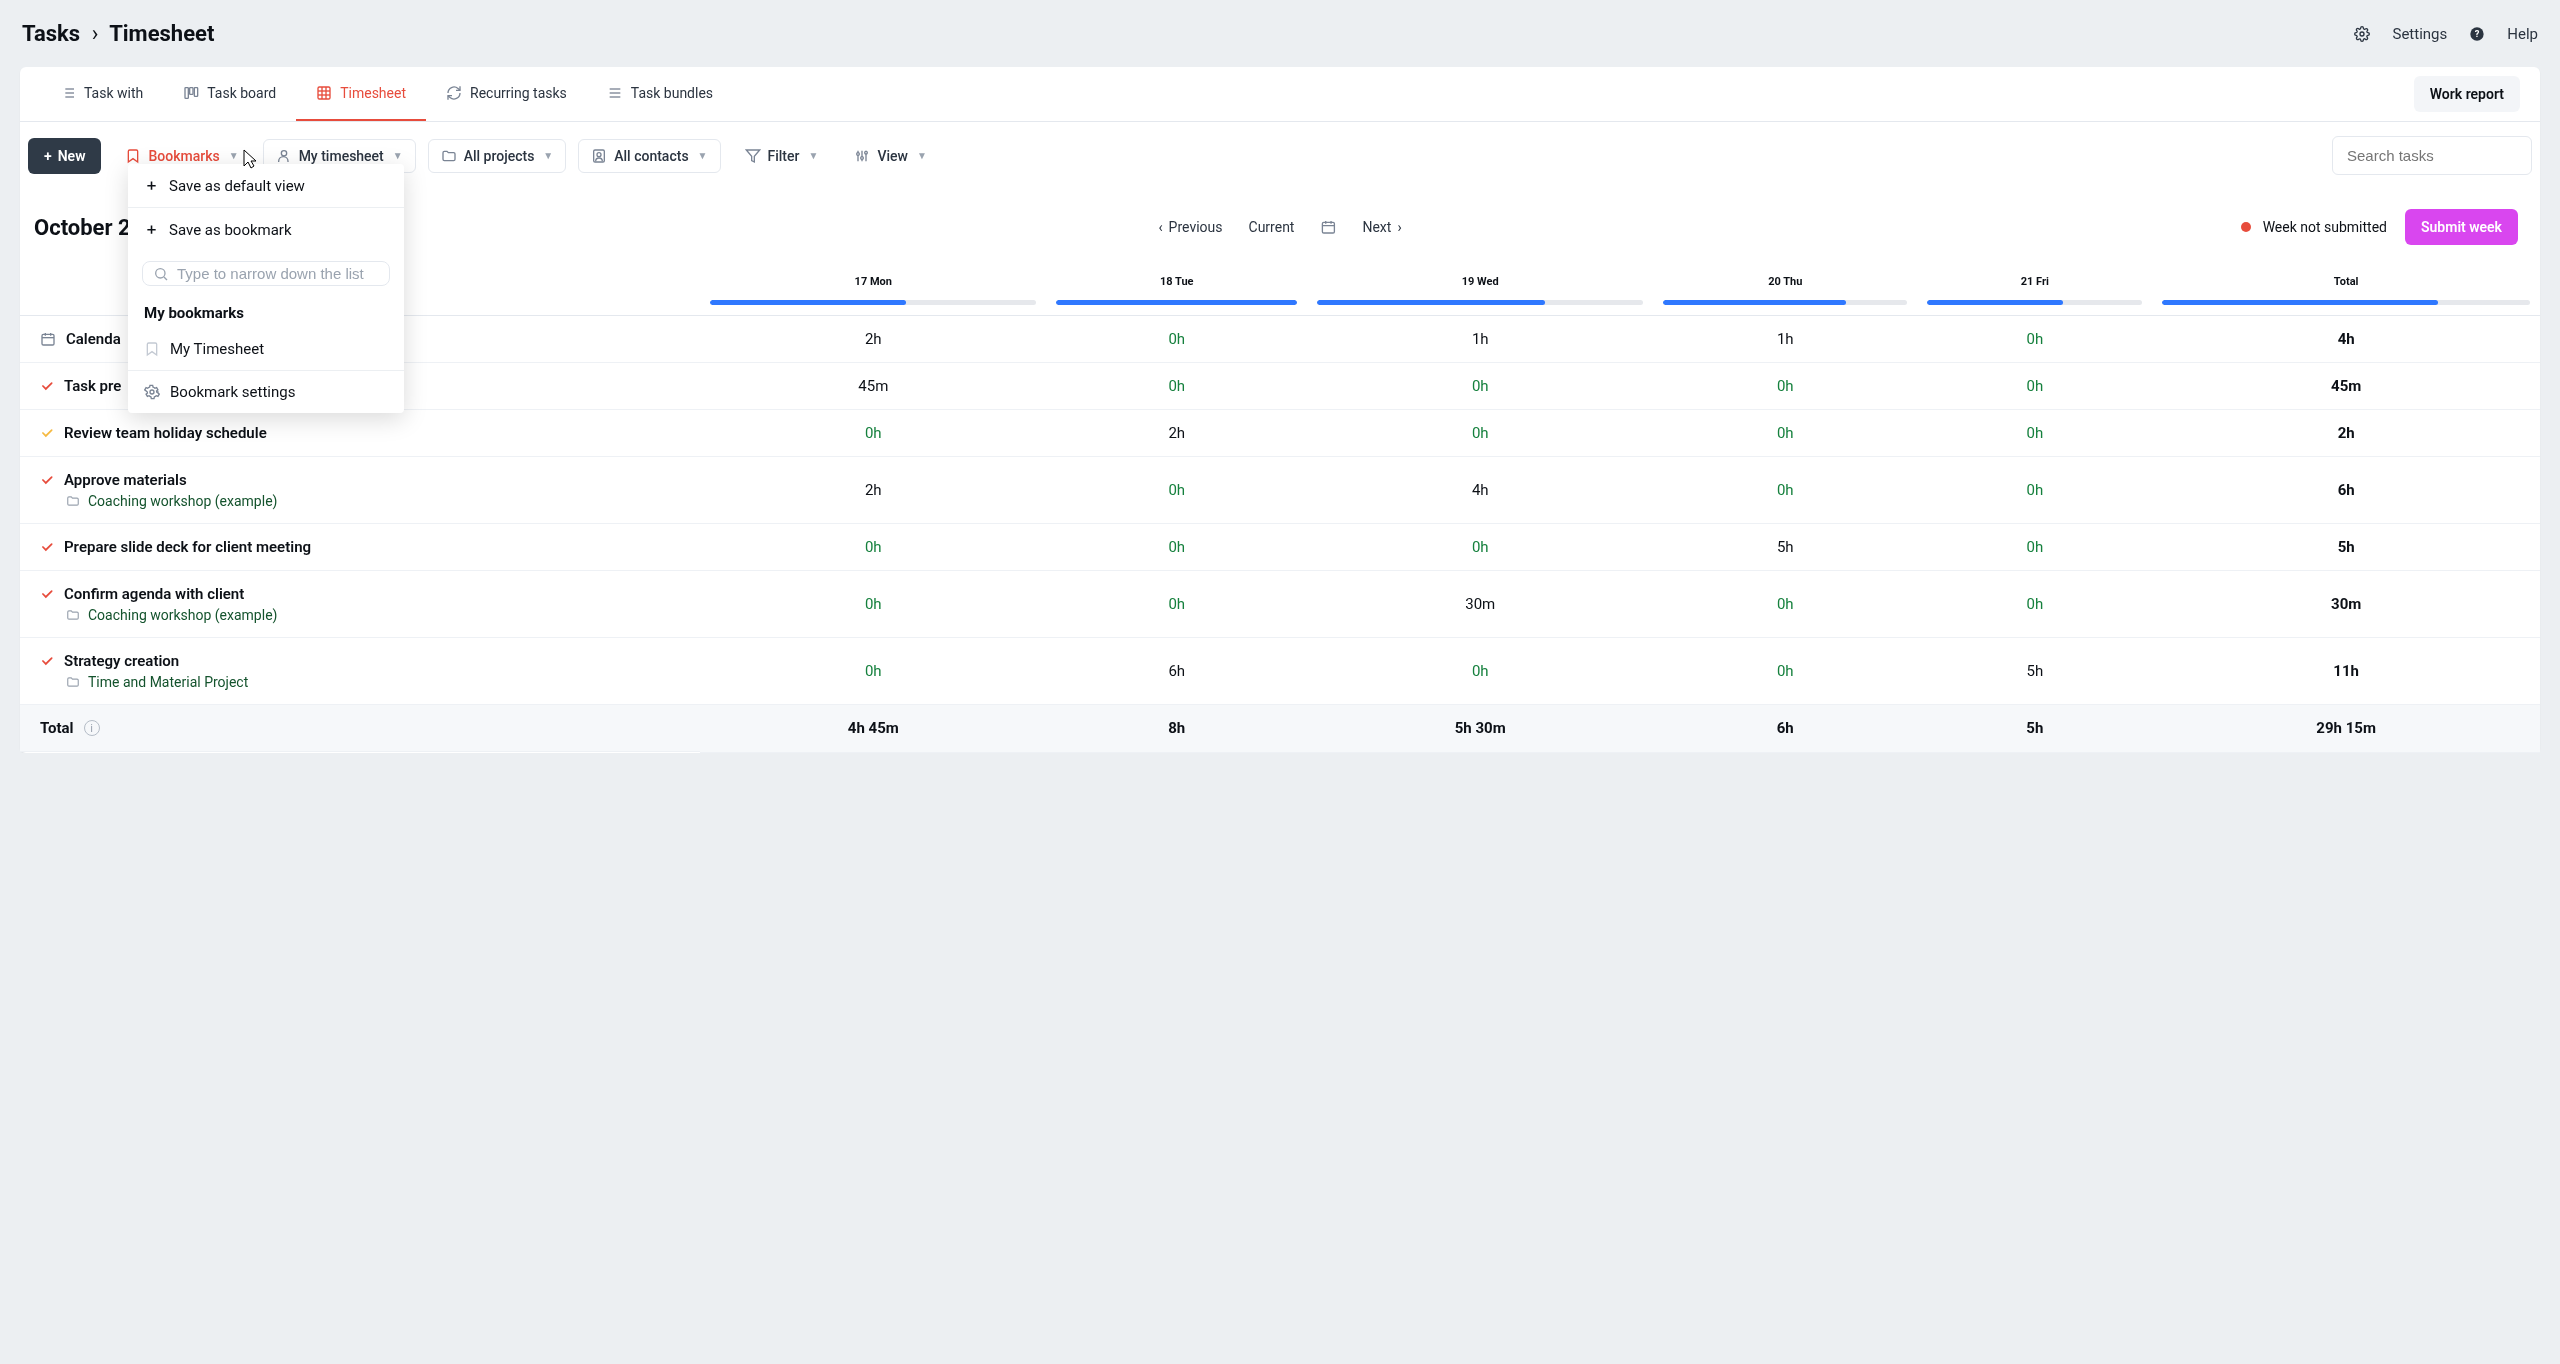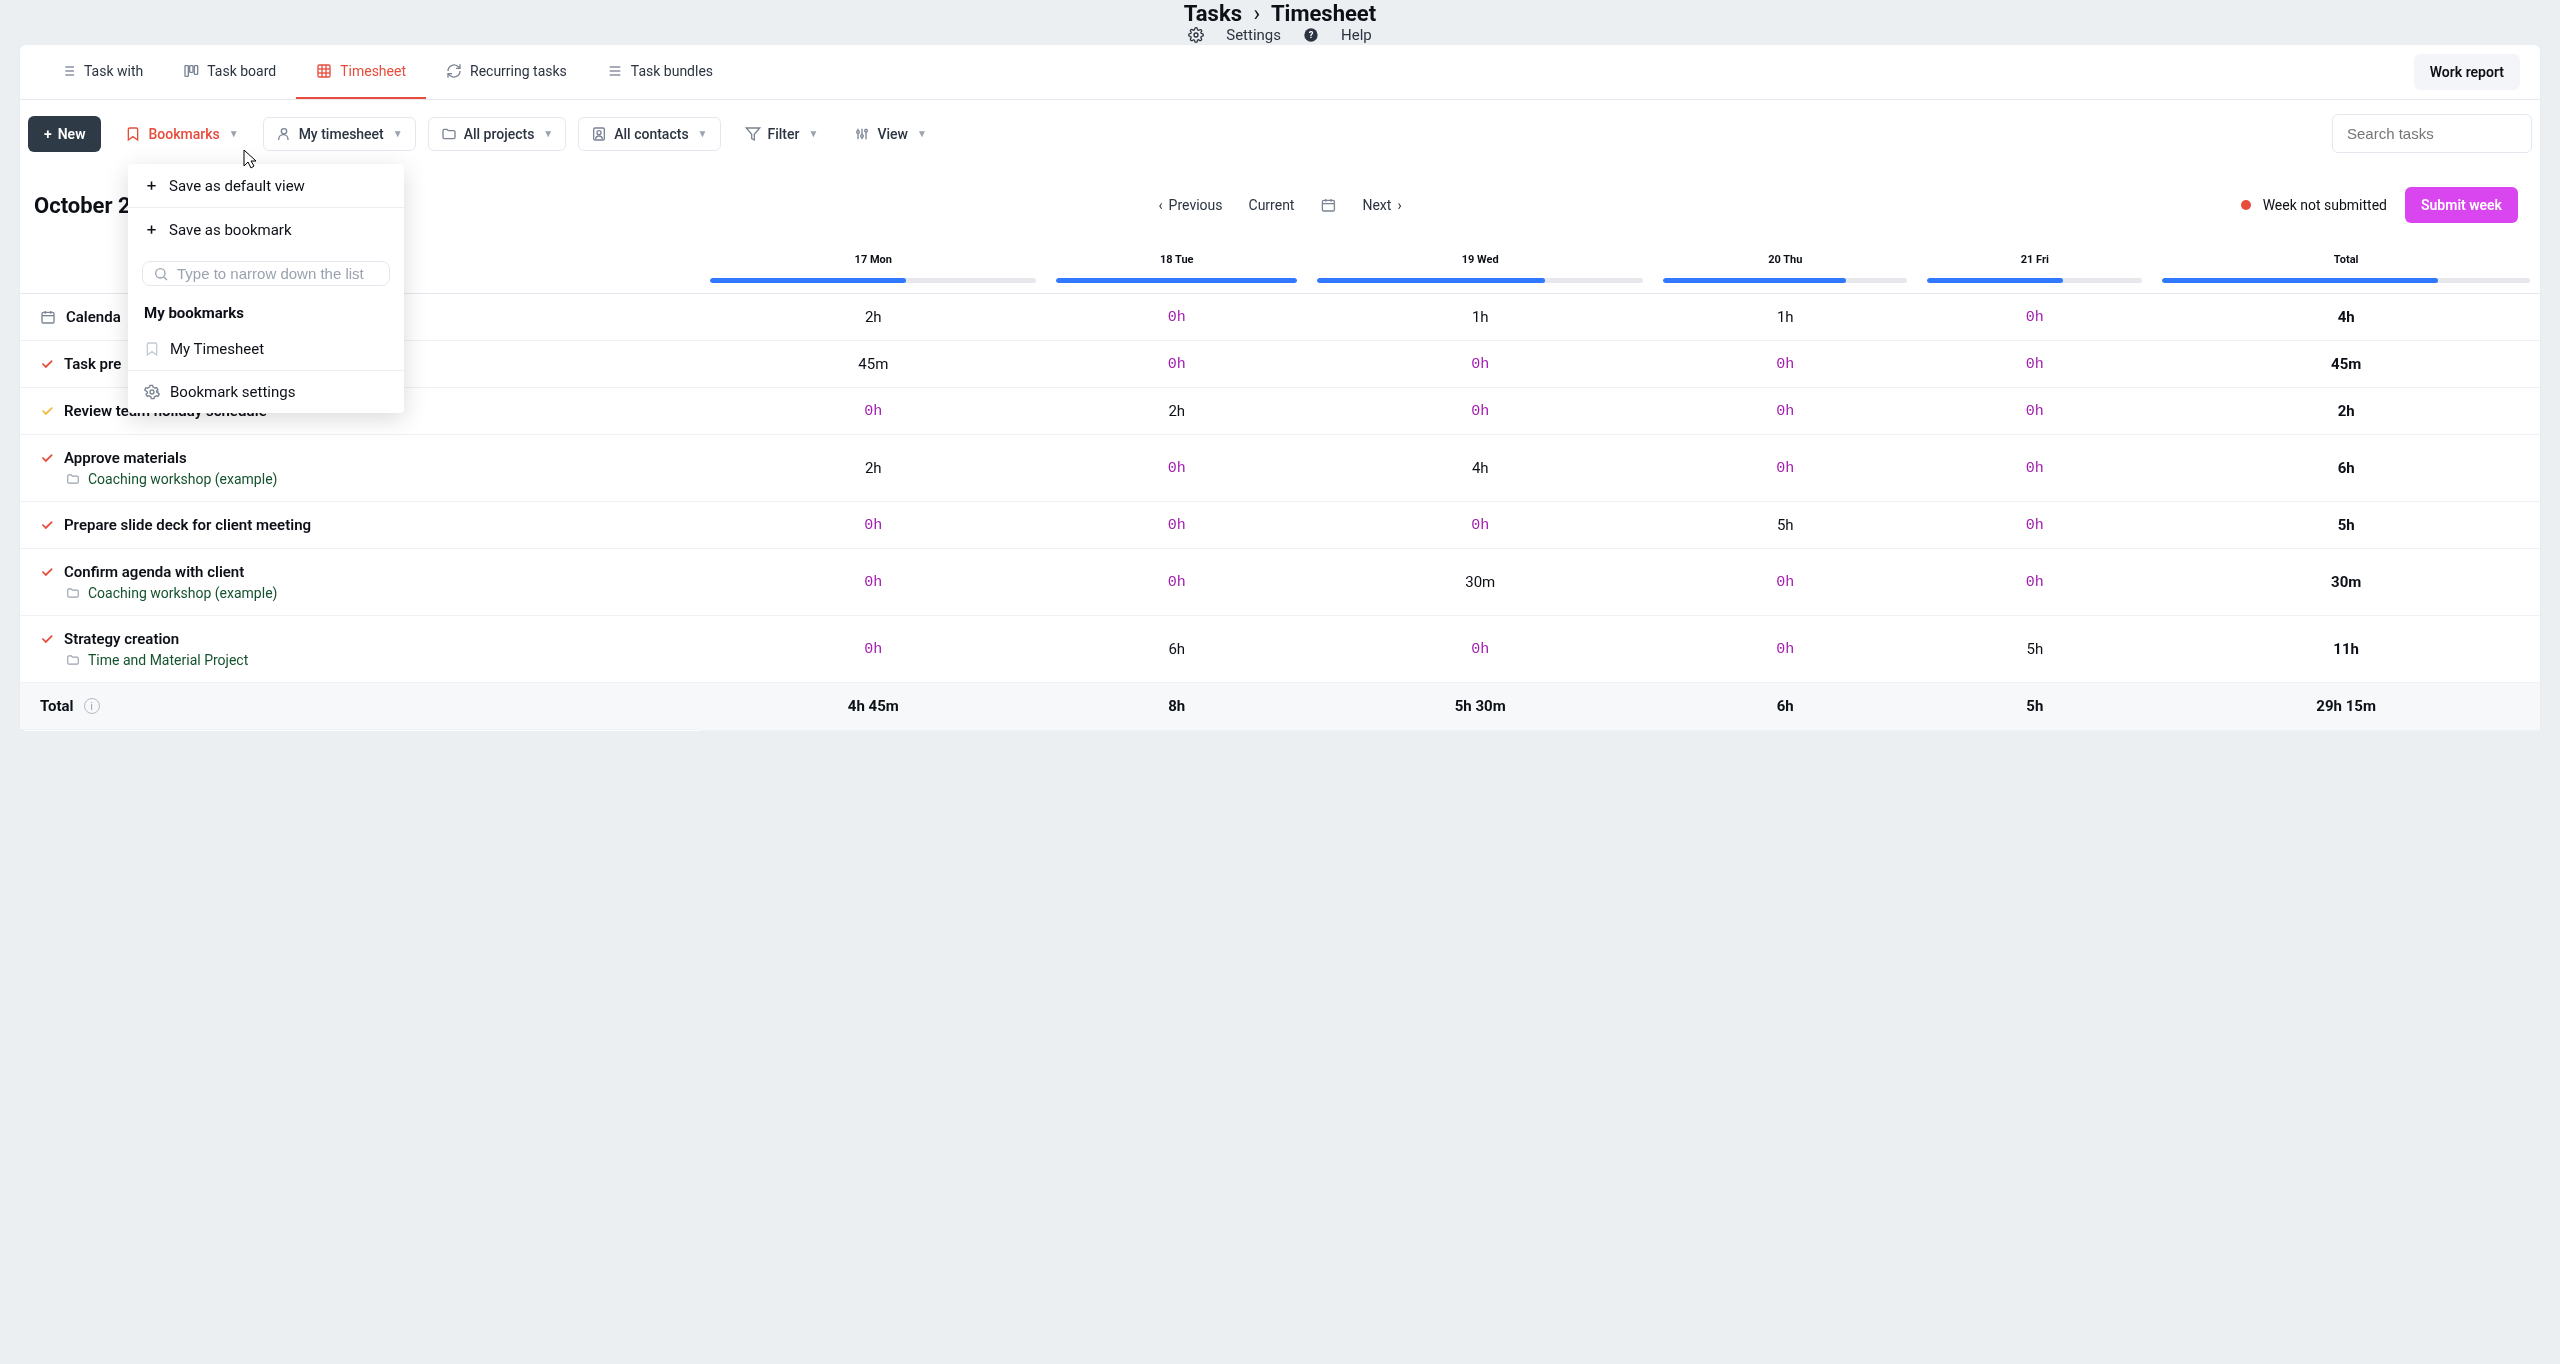--- a/index.html
+++ b/index.html
@@ -1,18 +1,18 @@
 <!DOCTYPE html>
 <html><head>
 <meta charset="utf-8">
 <style>
   * { box-sizing: border-box; margin: 0; padding: 0; }
   body { font-family: -apple-system, BlinkMacSystemFont, "Segoe UI", Roboto, sans-serif; background: #eceff2; color: #0d1117; font-size: 14px; }
   .app { padding: 0 0 0 0; }
-  .breadcrumb-bar { display:flex; justify-content:space-between; align-items:center; padding: 1px 22px; flex-direction: column; }
+  .breadcrumb-bar { display:flex; justify-content:space-between; align-items:center; padding: 21px 22px; }
   .breadcrumb { font-size: 22px; font-weight: 700; }
   .breadcrumb .sep { margin:0 6px; color:#0d1117; font-weight:400;}
   .topright { display:flex; gap:22px; align-items:center; font-size:15px; color:#2b3440;}
   .topright .item { display:flex; gap:22px; align-items:center; cursor:pointer;}
   .card { background:#fff; border-radius:6px; margin:0 20px; box-shadow:0 1px 2px rgba(0,0,0,0.05);}
   .tabs { display:flex; align-items:center; border-bottom:1px solid #e4e8ee; padding:0 20px;}
   .tab { display:flex; align-items:center; gap:8px; padding:18px 20px; color:#2b3440; cursor:pointer; border-bottom:2px solid transparent;}
   .tab.active { color:#e74c3c; border-bottom:2px solid #e74c3c;}
   .tabs-right { margin-left:auto; }
   .btn-light { background:#f3f5f8; padding:10px 16px; border-radius:6px; font-weight:600; font-size:14px; cursor:pointer;}
@@ -35,21 +35,21 @@
   .table { width:100%; border-collapse:collapse;}
   .table thead th { padding:16px 10px 10px; font-weight:700; font-size:11px; text-align:center; border-bottom:1px solid #e4e8ee; position:relative;}
   .table thead th.taskcol { width:27%; text-align:left; padding-left:20px;}
   .progress { height:5px; background:#e6e8ec; border-radius:3px; margin-top:12px; position:relative; overflow:hidden;}
   .progress .fill { height:100%; background:#2f78ff; border-radius:3px;}
   .table tbody td { padding:14px 10px; text-align:center; border-bottom:1px solid #eef1f5; font-size:15px;}
   .table tbody td.taskcol { text-align:left; padding-left:20px;}
   .taskcell { display:flex; flex-direction:column; gap:4px;}
   .taskline { display:flex; align-items:center; gap:10px; font-weight:600;}
   .subproj { display:flex; align-items:center; gap:8px; color:#14532d; font-weight:400; font-size:14px; margin-left:26px;}
-  .zero { color:#a21caf;font-family:Liberation Mono, monospace;}
+  .zero { color:#15803d;}
   .chev { width:14px; height:14px; display:inline-block;}
   .chev svg { width:14px; height:14px;}
   .chev.red svg { stroke:#e74c3c;}
   .chev.yellow svg { stroke:#f5b941;}
   .calicon { width:16px;height:16px; stroke:#7a8494;}
   .foldericon { width:14px;height:14px; stroke:#9aa3af; fill:none;}
   .totalrow td { background:#f6f8fa; font-weight:700; font-size:16px;}
   .totalrow td.taskcol { padding-left:56px; display:flex; gap:10px; align-items:center;}
   .info-icon { width:16px;height:16px; border:1px solid #b5bdc7; border-radius:50%; display:inline-flex; align-items:center; justify-content:center; font-size:11px; color:#9aa3af; font-weight:400;}
 

